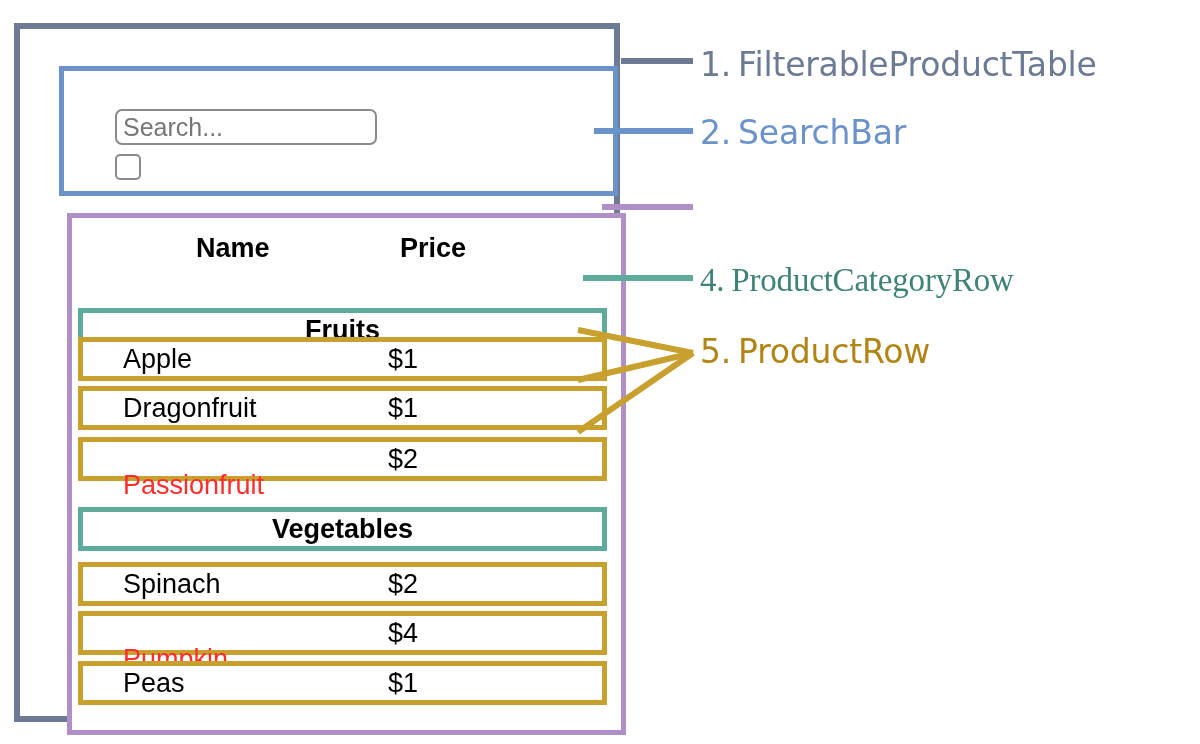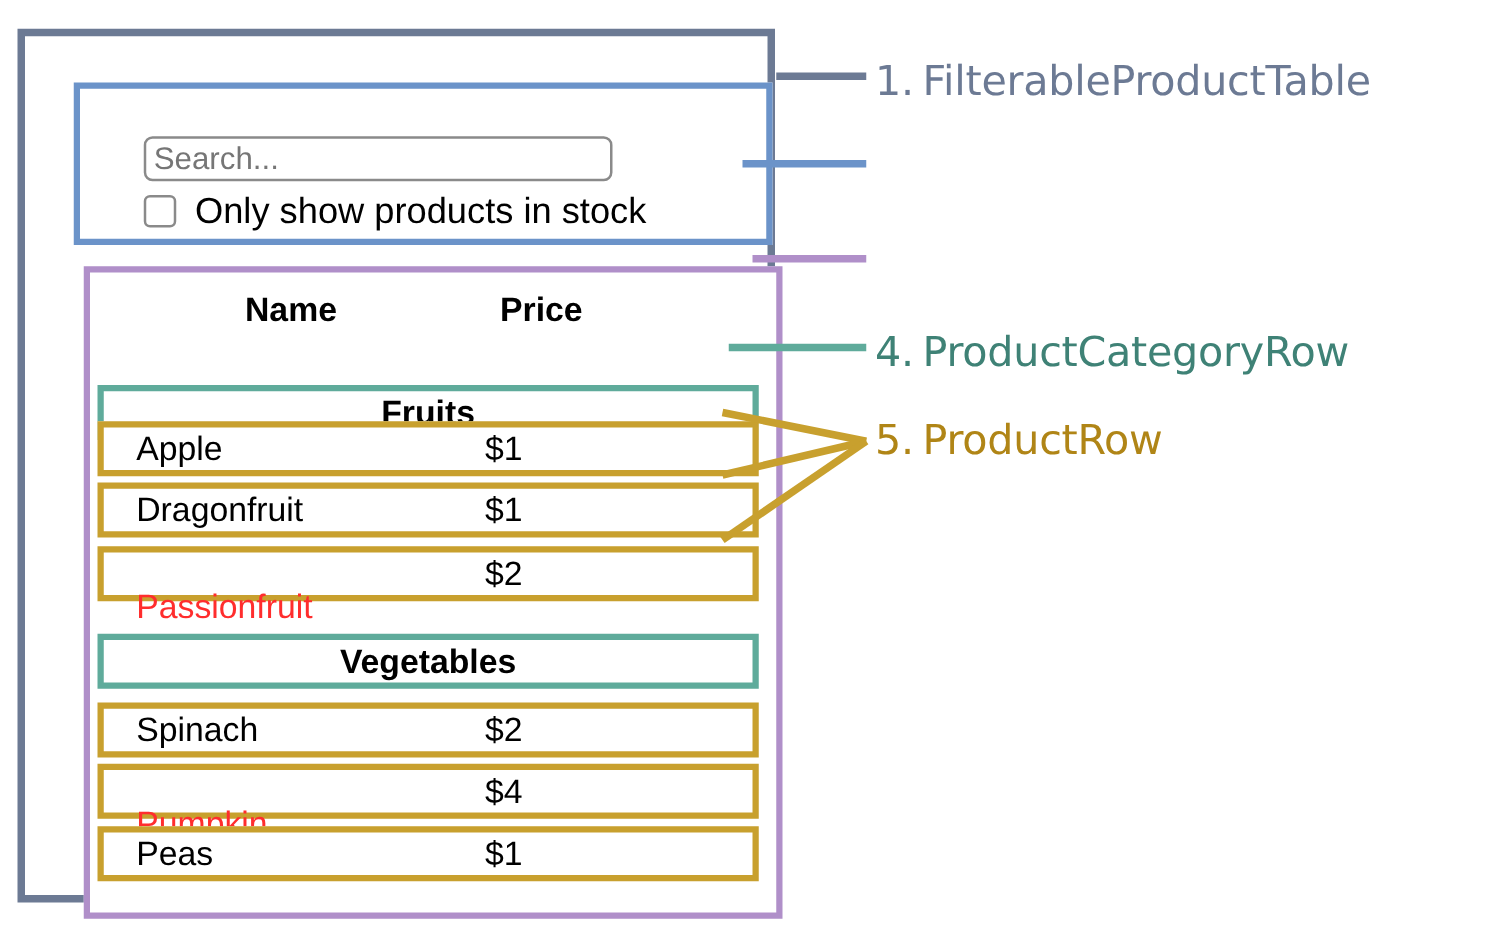--- a/index.html
+++ b/index.html
@@ -40,21 +40,21 @@
     width: 559px;
     height: 130px;
     border: 5px solid #6b93c9;
     box-sizing: border-box;
     background: #ffffff;
   }
   .search-input {
     position: absolute;
     left: 51px;
     top: 38px;
-    width: 375px;
+    width: 262px;
     height: 36px;
     box-sizing: border-box;
     border: 2px solid #8a8a8a;
     border-radius: 7px;
     background: #ffffff;
     color: #767676;
     font-family: "Liberation Sans", sans-serif;
     font-size: 25px;
     line-height: 32px;
     padding: 0 6px;
@@ -156,21 +156,21 @@
     border: 5px solid #c8a02e;
     background: #ffffff;
   }
   .prod-row .cell {
     position: absolute;
     font-size: 27px;
     color: #000000;
     line-height: 34px;
     font-family: "Liberation Sans", sans-serif;
   }
-  .prod-row .cell-name  { left: 26px; }
+  .prod-row .cell-name  { left: 40px; }
   .prod-row .cell-price { left: 305px; }
   .prod-row .cell-name.out-of-stock { color: #ff2d2d; margin-top: 26px; }
 
   .r0 { top: 119px; }
   .r1 { top: 168px; padding-left: 24px; }
   .r2 { top: 219px; }
   .r3 { top: 344px; }
   .r4 { top: 393px; }
   .r5 { top: 443px; }
 
@@ -189,35 +189,34 @@
     font-family: "DejaVu Sans", sans-serif;
     font-size: 33px;
     letter-spacing: -0.2px;
     white-space: nowrap;
   }
   .legend-num { margin-right: 7px; }
 
   .lg1 { left: 700px; top: 45px;  color: #6c7a94; text-align: right; }
   .lg2 { left: 700px; top: 113px; color: #6b93c9; }
   .lg3 { left: 700px; top: 188px; color: #a77fc0; }
-  .lg4 { left: 700px; top: 262px; color: #3f8276; }
+  .lg4 { left: 700px; top: 262px; color: #3f8276; font-family: Liberation Serif, serif; }
   .lg5 { left: 700px; top: 332px; color: #b08516; }
 </style>
 </head>
 <body>
 
 <div id="stage">
 
   <div class="box-filterable">
 
     <div class="box-searchbar">
       <input class="search-input" type="text" placeholder="Search..." value="" style="">
       <label class="checkbox-row">
         <span class="cbox"></span>
-        <span class="cbox-label">Only show products in stock</span>
       </label>
     </div>
 
     <div class="box-producttable">
       <div class="table-inner">
 
         <div class="thead">
           <span class="th th-name">Name</span>
           <span class="th th-price">Price</span>
         </div>
@@ -275,20 +274,23 @@
     <line x1="583" y1="278" x2="693" y2="278" stroke="#5fab9b" stroke-width="6"></line>
 
     <line x1="578" y1="330" x2="693" y2="353" stroke="#c8a02e" stroke-width="6"></line>
     <line x1="578" y1="380" x2="693" y2="353" stroke="#c8a02e" stroke-width="6"></line>
     <line x1="578" y1="432" x2="693" y2="353" stroke="#c8a02e" stroke-width="6"></line>
   </svg>
 
   <div class="legend-label lg1">
     <span class="legend-num">1.</span><span>FilterableProductTable</span>
   </div>
+  <div class="legend-label lg2">
+    <span class="legend-num">2.</span><span>SearchBar</span>
+  </div>
   <div class="legend-label lg4">
     <span class="legend-num">4.</span><span>ProductCategoryRow</span>
   </div>
   <div class="legend-label lg5">
     <span class="legend-num">5.</span><span>ProductRow</span>
   </div>
 
 </div>
 
 </body></html>

